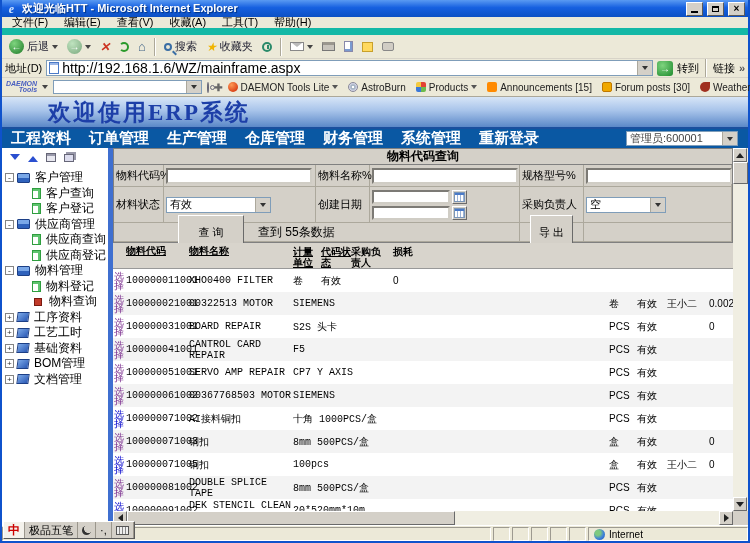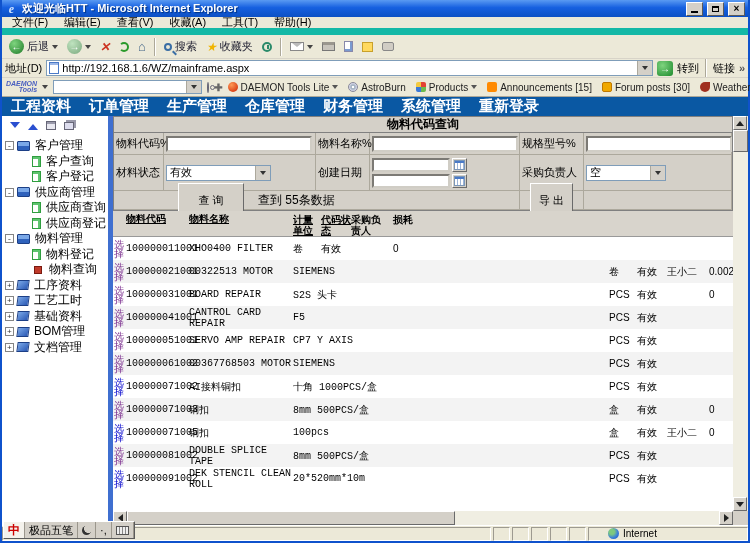--- a/index.html
+++ b/index.html
@@ -40,21 +40,21 @@
   .print-ic{width:13px;height:9px;background:#c8c4bc;border:1px solid #777;border-top:3px solid #9a968e}
   .edit-ic{width:9px;height:11px;background:#fff;border:1px solid #88a;box-shadow:inset -2px -2px 0 #7a9ad0}
   .note-ic{width:11px;height:10px;background:#ffd95e;border:1px solid #c8a02a}
   .disc-ic{width:12px;height:9px;background:#d0ccc4;border:1px solid #888;border-radius:2px}
   .sep{width:0;height:18px;border-left:1px solid #aca899;border-right:1px solid #fff;margin:0 2px}
 
   
   .addressbar{height:19px;flex:none;display:flex;align-items:center;font-size:11px;padding:0 3px;gap:4px;border-bottom:1px solid #d8d4c8}
   .addr-field{flex:1;height:16px;background:#fff;border:1px solid #7f9db9;display:flex;align-items:center;gap:3px;padding-left:2px}
   .page-ic{width:10px;height:12px;background:#fff;border:1px solid #4a7ac8;box-shadow:inset 0 2px 0 #9db8e8;flex:none}
-  .addr-url{flex:1;font-size:11px;color:#000;white-space:nowrap;overflow:hidden}
+  .addr-url{flex:1;font-size:14px;color:#000;white-space:nowrap;overflow:hidden}
   .combo-btn{width:15px;height:100%;background:#d4d0c8;border-left:1px solid #aca89c;display:flex;align-items:center;justify-content:center;flex:none}
   .combo-btn::after{content:"";border:3px solid transparent;border-top:4px solid #333;margin-top:3px}
   .go-btn{width:16px;height:15px;background:radial-gradient(circle at 35% 30%,#7ed47e,#1e8a2e);border-radius:3px;color:#fff;font-weight:bold;font-size:10px;display:flex;align-items:center;justify-content:center;flex:none}
   .go-label,.links-label{font-size:11px}
   .chev{color:#555;font-weight:bold}
 
   
   .daemonbar{height:19px;flex:none;display:flex;align-items:center;font-size:10px;gap:5px;padding:0 4px;border-bottom:1px solid #aca899;color:#222}
   .dlogo{display:flex;flex-direction:column;align-items:flex-end;line-height:6px;color:#4a5fc0;font:italic bold 7px/6px "Liberation Sans",sans-serif}
   .dsearch{width:160px;height:14px;background:#fff;border:1px solid #7f9db9;display:flex}
@@ -156,21 +156,21 @@
   .vscroll{width:15px;flex:none;display:flex;flex-direction:column;background:#f0eee2;margin-bottom:0}
   .vthumb{height:22px;background:#d4d0c8;border:1px solid;border-color:#fff #6a6a6a #6a6a6a #fff}
   .vtrack{flex:1}
   .vcorner{height:14px;background:#d4d0c8}
 
   
   .statusbar{height:16px;flex:none;background:#ece9d8;border-top:1px solid #fff;display:flex;gap:2px;font-size:10px;align-items:stretch;padding-top:1px}
   .pane{border:1px solid;border-color:#9d9a90 #fff #fff #9d9a90}
   .pane-main{flex:1}
   .pane-sm{width:17px}
-  .pane-net{width:160px;display:flex;gap:4px;padding-left:19px}
+  .pane-net{width:160px;display:flex;align-items:center;gap:4px;padding-left:5px}
   .globe{width:11px;height:11px;border-radius:50%;background:radial-gradient(circle at 35% 35%,#7ec97e 25%,#3a7edc 60%,#1f56a8);flex:none}
 
   
   .imebar{position:absolute;left:3px;bottom:4px;height:18px;display:flex;background:#d4d0c8;border:1px solid;border-color:#fff #5a5a5a #5a5a5a #fff;z-index:50}
   .ime-seg{display:flex;align-items:center;justify-content:center;padding:0 4px;border-right:1px solid #9a968c;font-size:11px}
   .ime-cn{color:#c00;font-weight:bold;font-size:12px;background:#f4f2ec}
   .moon{width:9px;height:9px;border-radius:50%;background:radial-gradient(circle at 70% 30%,#d4d0c8 45%,#333 50%)}
   .kbd{width:13px;height:9px;border:1px solid #555;background:repeating-linear-gradient(90deg,#eee 0 2px,#888 2px 3px)}
 </style>
 </head>
@@ -304,32 +304,39 @@
         </span>
 
         <span class="ditem">
           <i class="dic tic-weather-icon"></i>
           <span>Weather</span>
         </span>
       </span>
 
   </div>
 
+  <div class="banner">
+    <span class="banner-title">欢迎使用ERP系统</span>
+  </div>
 
   <div class="navbar">
     <span style="display:flex">
 
     <span class="nav-item">工程资料</span>
         <span class="nav-item">订单管理</span>
         <span class="nav-item">生产管理</span>
         <span class="nav-item">仓库管理</span>
         <span class="nav-item">财务管理</span>
         <span class="nav-item">系统管理</span>
         <span class="nav-item">重新登录</span>
       </span>
+    <span class="user-select">
+      <span>管理员:600001</span>
+      <i class="combo-btn" style="margin-left:auto;height:13px"></i>
+    </span>
   </div>
 
   <div class="main">
 
     <div class="sidebar">
       <div class="side-tools">
         <i class="tri-dn"></i>
         <i class="tri-up"></i>
         <i class="grey-win"></i>
         <i class="grey-layers"></i>

